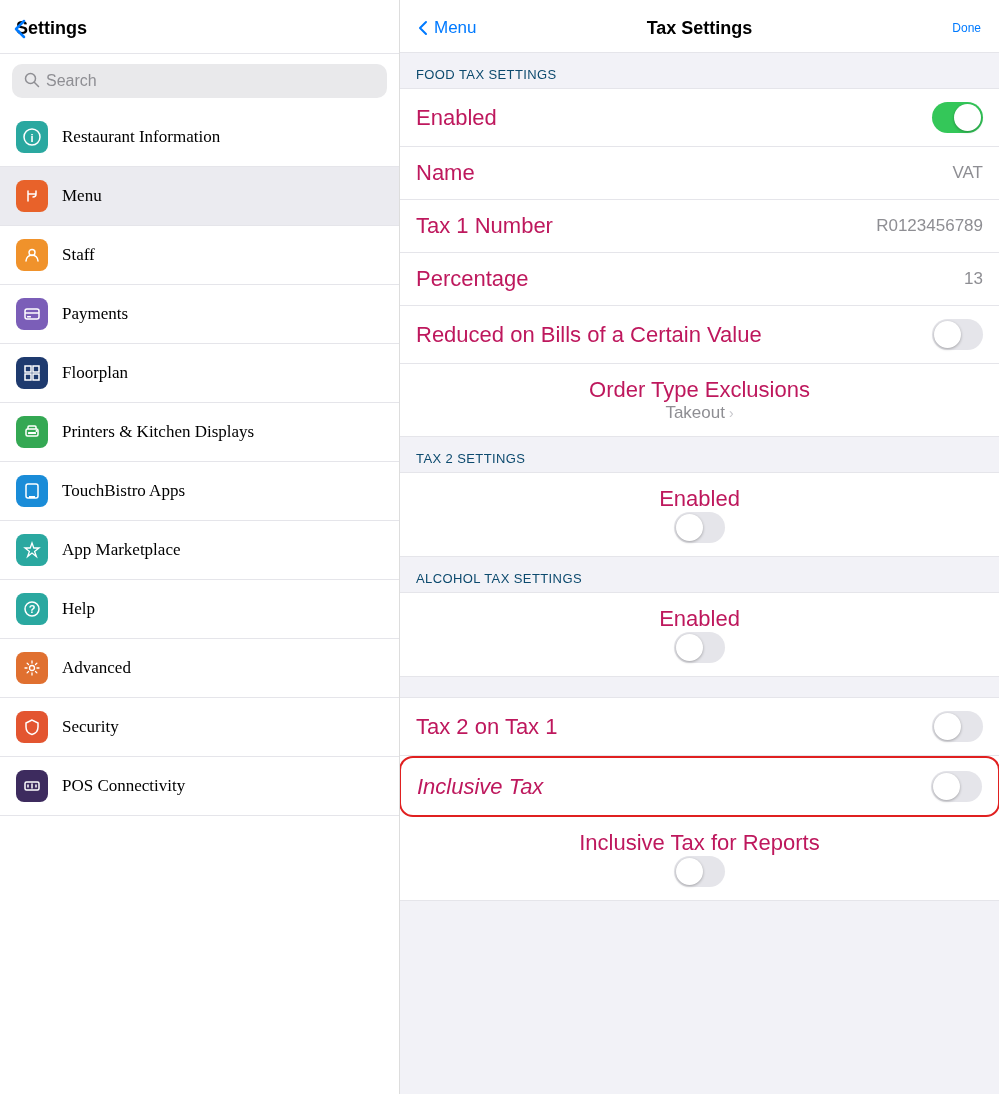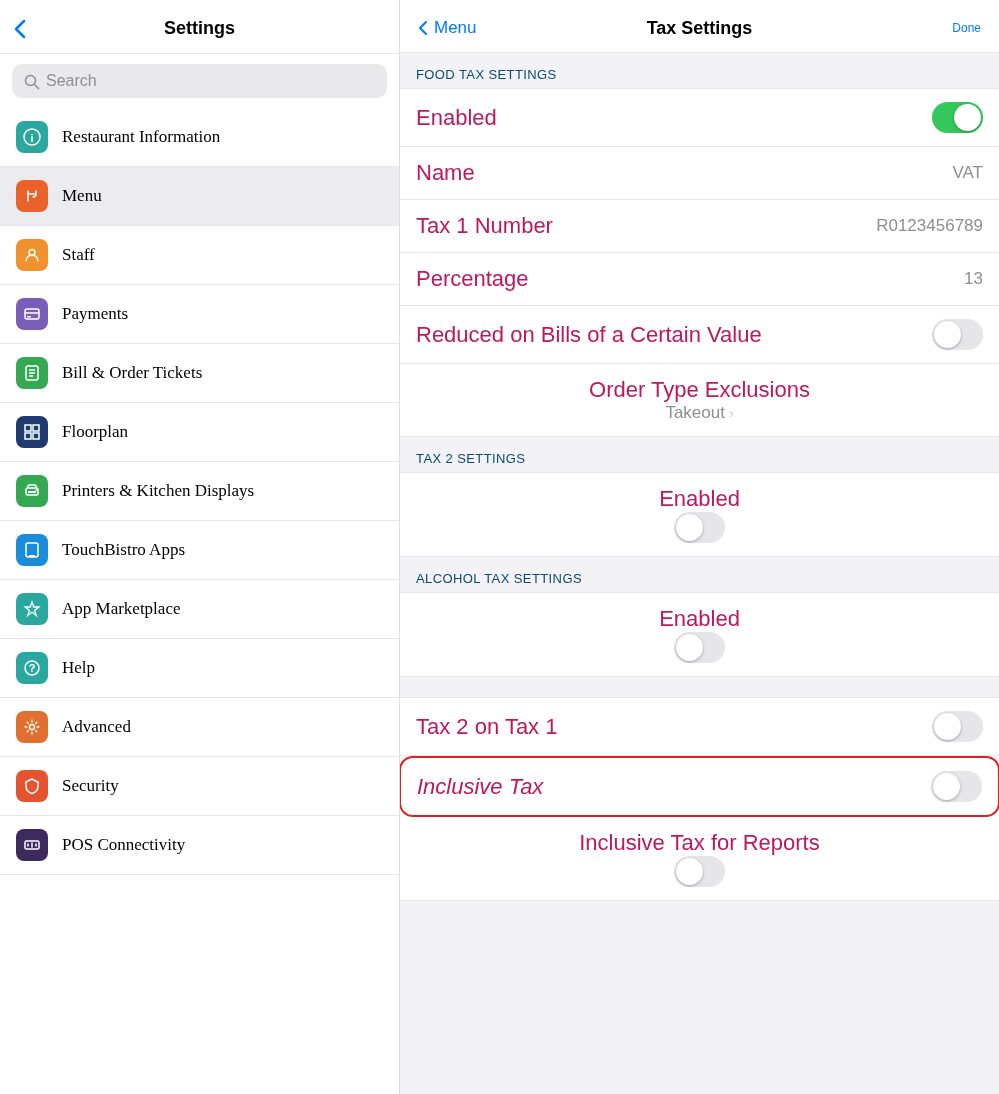--- a/index.html
+++ b/index.html
@@ -18,21 +18,21 @@
       background: #fff;
       border-right: 1px solid #ddd;
       display: flex;
       flex-direction: column;
       height: 100%;
     }
 
     .left-header {
       display: flex;
       align-items: center;
-      justify-content: center;
+      justify-content: flex-start;
       padding: 18px 16px 14px;
       position: relative;
       background: #fff;
       border-bottom: 1px solid #e5e5ea;
     }
 
     .left-header-back {
       position: absolute;
       left: 14px;
       color: #007aff;
@@ -46,21 +46,21 @@
       font-size: 18px;
       font-weight: 600;
       color: #000;
     }
 
     .search-bar {
       margin: 10px 12px;
       background: #e9e9eb;
       border-radius: 10px;
       display: flex;
-      align-items: flex-end;
+      align-items: flex-start;
       padding: 8px 12px;
       gap: 6px;
     }
 
     .search-placeholder {
       color: #8e8e93;
       font-size: 16px;
     }
 
     .menu-list {
@@ -304,31 +304,20 @@
       </div>
       <div class="menu-item">
         <div class="menu-item-icon" style="background: rgb(123, 94, 184);">
           <svg width="18" height="18" viewBox="0 0 18 18" fill="none">
             <rect x="2" y="4" width="14" height="10" rx="2" stroke="white" stroke-width="1.5"></rect>
             <line x1="2" y1="8" x2="16" y2="8" stroke="white" stroke-width="1.5"></line>
             <rect x="4" y="11" width="4" height="1.5" rx="0.5" fill="white"></rect>
           </svg>
         </div>
         <span class="menu-item-label">Payments</span>
-      </div>
-      <div class="menu-item">
-        <div class="menu-item-icon" style="background: rgb(52, 168, 83);">
-          <svg width="18" height="18" viewBox="0 0 18 18" fill="none">
-            <rect x="3" y="2" width="12" height="14" rx="2" stroke="white" stroke-width="1.5"></rect>
-            <line x1="6" y1="6" x2="12" y2="6" stroke="white" stroke-width="1.5"></line>
-            <line x1="6" y1="9" x2="12" y2="9" stroke="white" stroke-width="1.5"></line>
-            <line x1="6" y1="12" x2="10" y2="12" stroke="white" stroke-width="1.5"></line>
-          </svg>
-        </div>
-        <span class="menu-item-label">Bill &amp; Order Tickets</span>
       </div>
       <div class="menu-item">
         <div class="menu-item-icon" style="background: rgb(30, 58, 110);">
           <svg width="18" height="18" viewBox="0 0 18 18" fill="none">
             <rect x="2" y="2" width="6" height="6" stroke="white" stroke-width="1.5"></rect>
             <rect x="10" y="2" width="6" height="6" stroke="white" stroke-width="1.5"></rect>
             <rect x="2" y="10" width="6" height="6" stroke="white" stroke-width="1.5"></rect>
             <rect x="10" y="10" width="6" height="6" stroke="white" stroke-width="1.5"></rect>
           </svg>
         </div>

